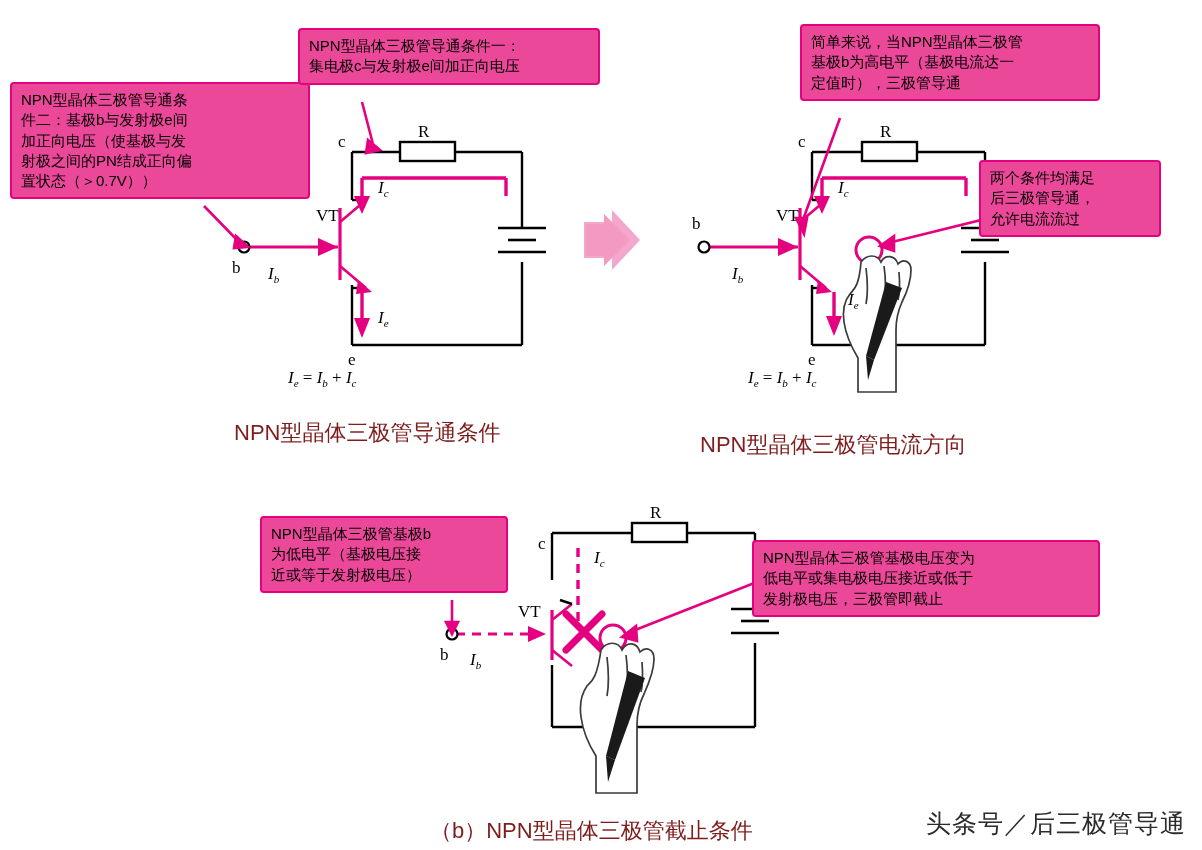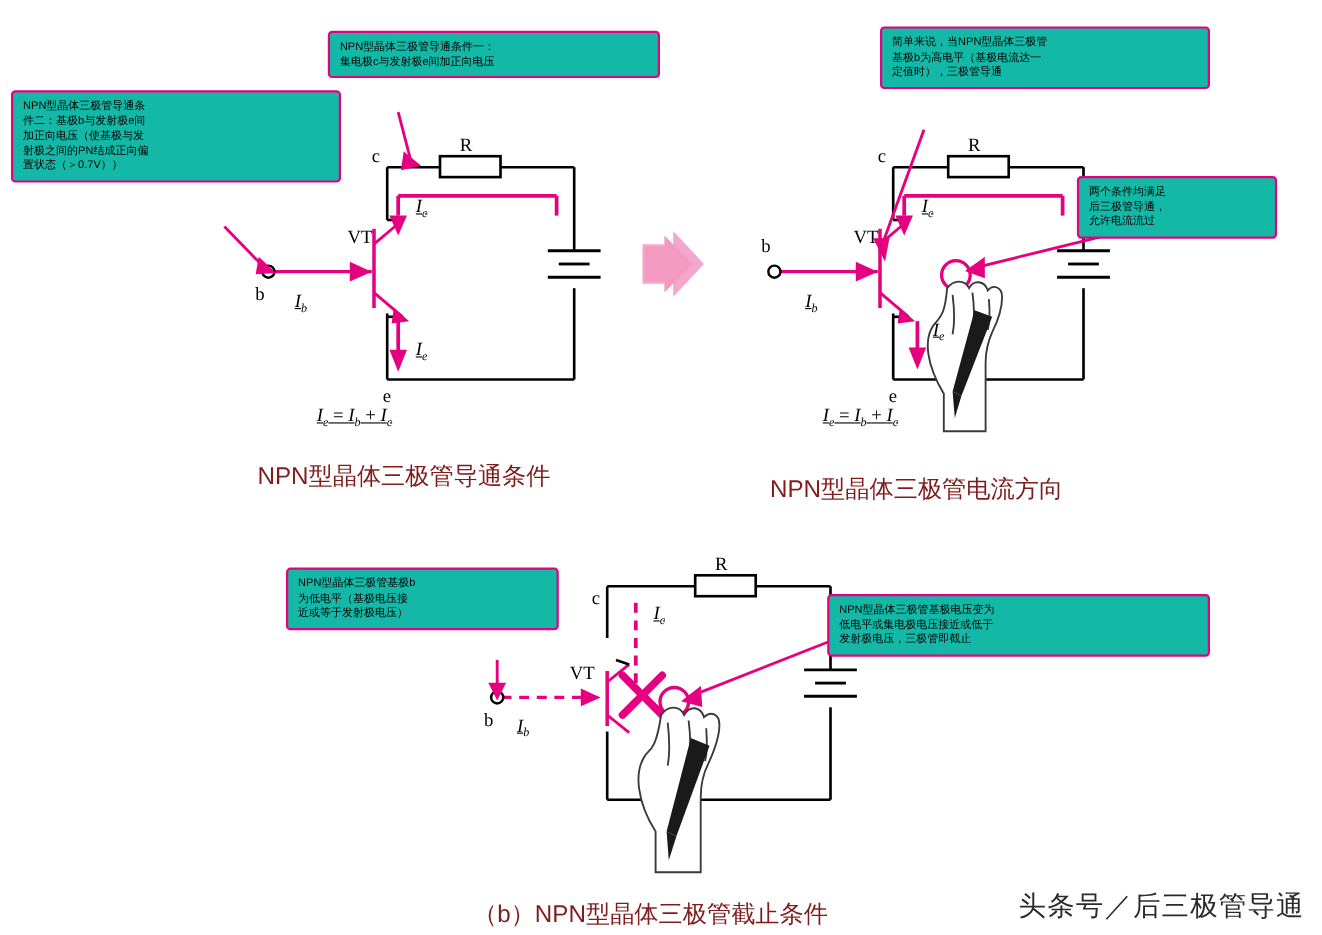--- a/index.html
+++ b/index.html
@@ -4,29 +4,29 @@
 <style>
   html,body{margin:0;padding:0;}
   body{
     width:1202px;height:850px;position:relative;background:#ffffff;
     font-family:"Liberation Serif", serif;color:#000;overflow:hidden;
   }
   .canvas{position:absolute;left:0;top:0;width:1202px;height:850px;}
   svg.layer{position:absolute;left:0;top:0;width:1202px;height:850px;pointer-events:none;}
 
   .callout{
-    position:absolute;border:2px solid #e4007f;background:#14b8a6;
+    position:absolute;border:2px solid #e4007f;background:#ec4899;
     border-radius:4px;padding:6px 9px;line-height:1.35;
-    font-family:"Liberation Sans", sans-serif;font-size:10px;color:#000;
+    font-family:"Liberation Sans", sans-serif;font-size:15px;color:#000;
     box-sizing:border-box;
   }
   .callout div{white-space:pre-wrap;}
 
   .lbl{position:absolute;font-family:"Liberation Serif", serif;font-size:17px;color:#000;}
-  .lbl.it{font-style:italic;text-decoration:underline;}
+  .lbl.it{font-style:italic;}
   .sub{font-size:11px;vertical-align:sub;font-style:italic;}
 
   .caption{position:absolute;font-family:"Liberation Serif", serif;font-size:22px;color:#7f1d1d;}
   .caption-cn{font-family:"Liberation Sans", sans-serif;}
 
   .watermark{
     position:absolute;right:16px;bottom:10px;font-size:25px;color:#2b2b2b;
     font-family:"Liberation Sans", sans-serif;letter-spacing:1px;
   }
 </style>

